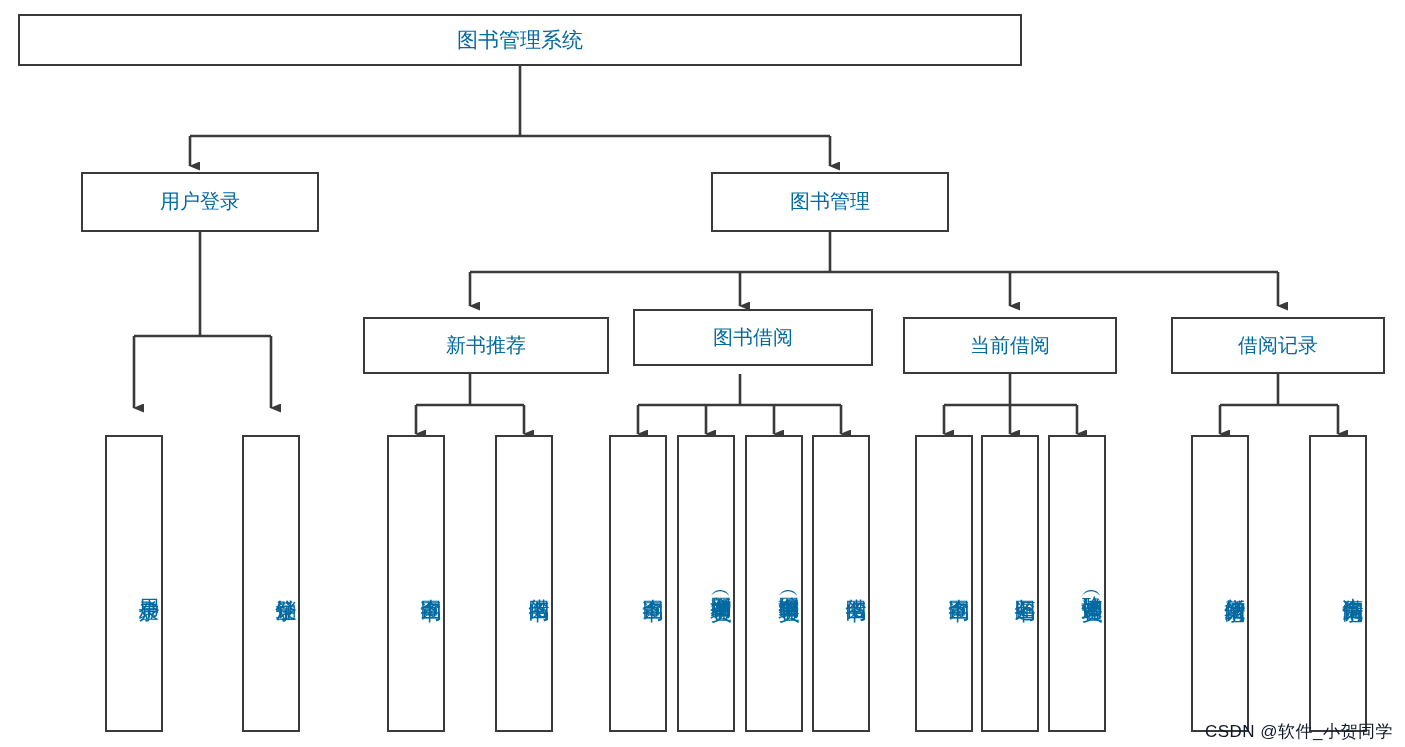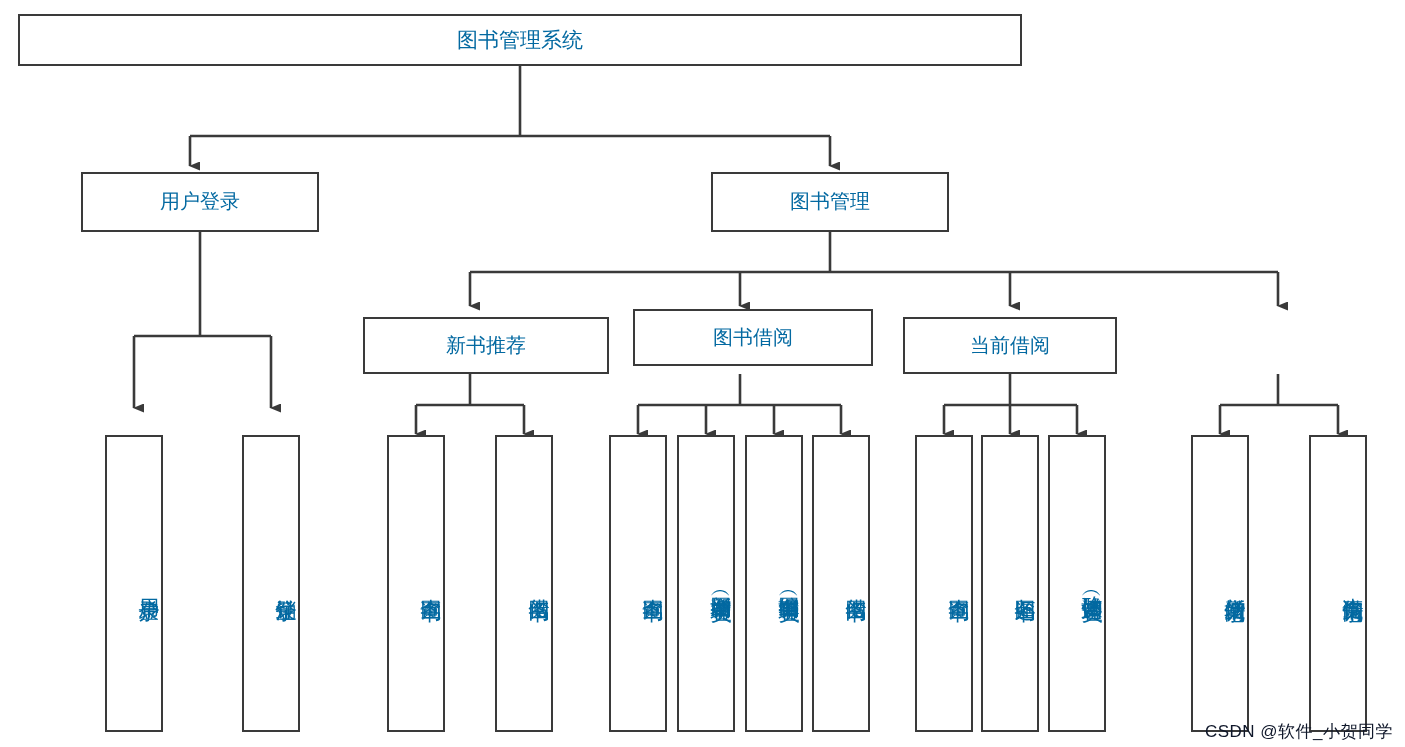--- a/index.html
+++ b/index.html
@@ -143,20 +143,23 @@
 
   <div class="node level-2" style="left:363px; top:317px; width:246px; height:57px;">
     <span class="label">新书推荐</span>
   </div>
   <div class="node level-2" style="left:633px; top:309px; width:240px; height:57px;">
     <span class="label">图书借阅</span>
   </div>
   <div class="node level-2" style="left:903px; top:317px; width:214px; height:57px;">
     <span class="label">当前借阅</span>
   </div>
+  <div class="node level-2" style="left:1171px; top:317px; width:214px; height:57px;">
+    <span class="label">借阅记录</span>
+  </div>
 
   <div class="node leaf" style="left:105px; top:435px; width:58px; height:297px;">
     <span class="label">用户登录</span>
   </div>
   <div class="node leaf" style="left:242px; top:435px; width:58px; height:297px;">
     <span class="label">注销登录</span>
   </div>
 
   <div class="node leaf" style="left:387px; top:435px; width:58px; height:297px;">
     <span class="label">查询图书</span>

